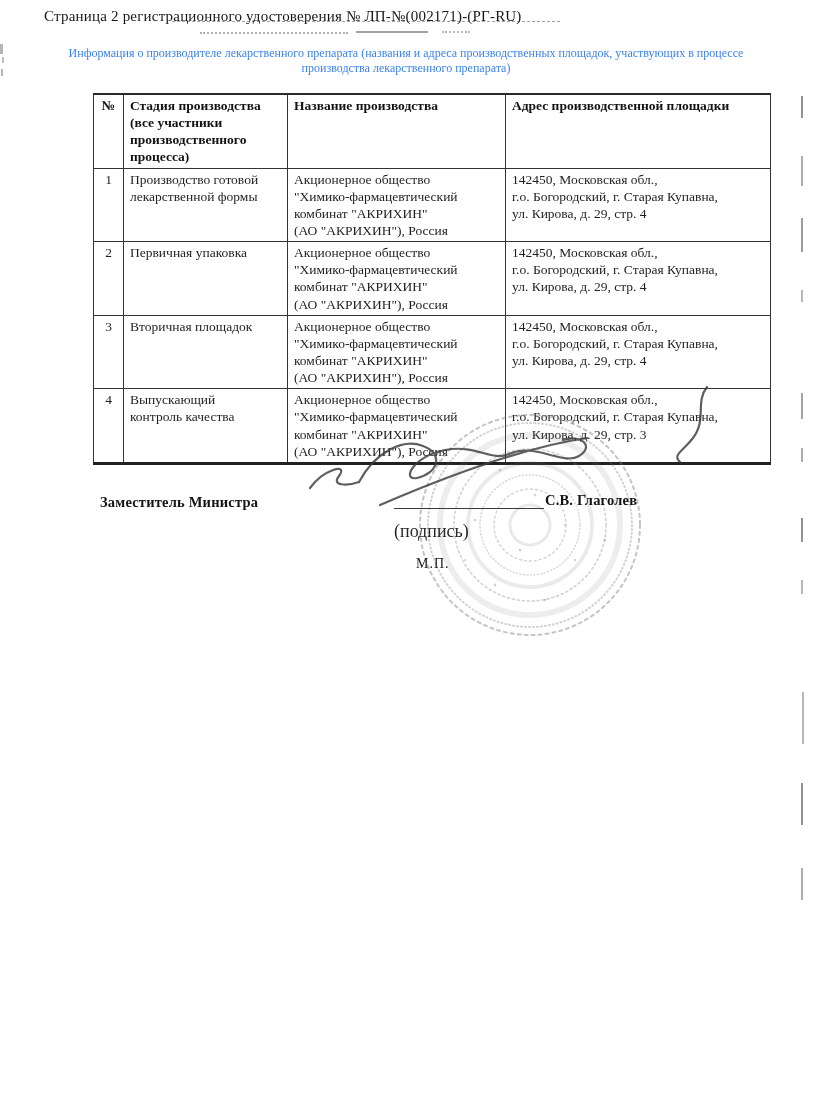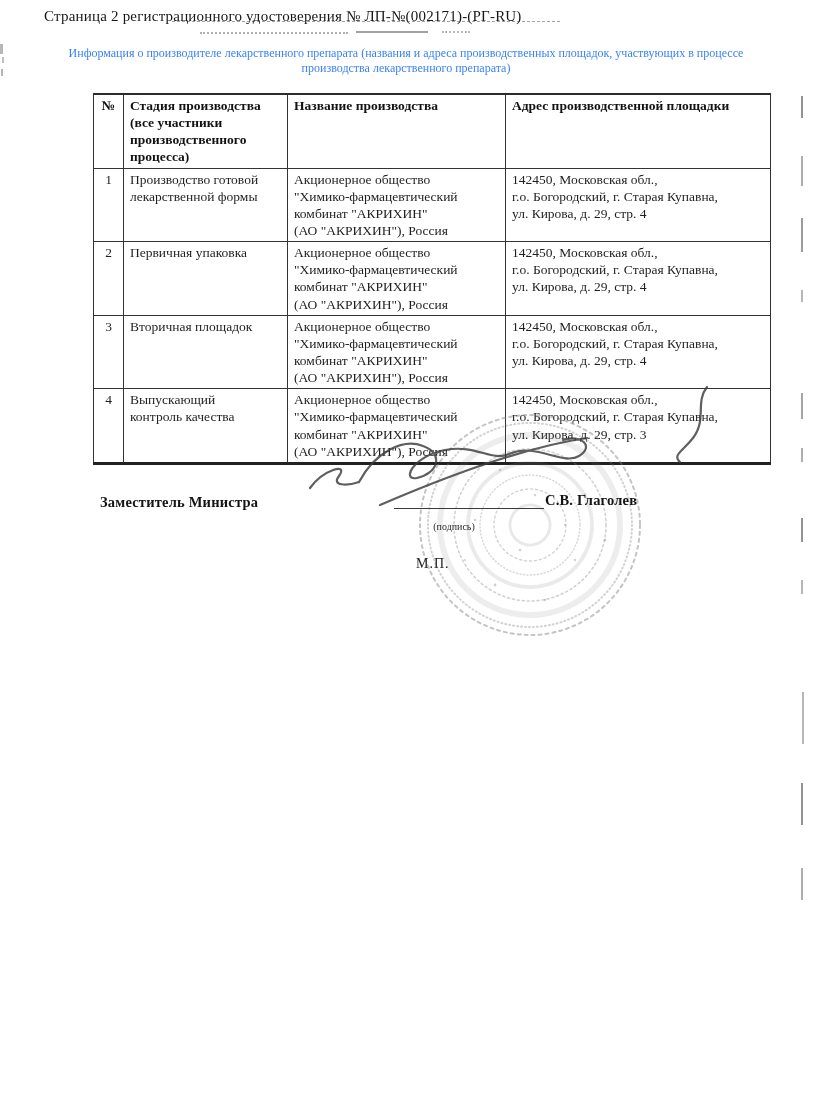--- a/index.html
+++ b/index.html
@@ -63,21 +63,21 @@
   .sig-name{
     position:absolute;top:492px;left:545px;
     font-weight:bold;font-size:14.5px;color:#141414;letter-spacing:.2px;text-align:right;
   }
   .sig-line{
     position:absolute;top:508px;left:394px;width:150px;
     border-top:1.5px solid #3a3a3a;
   }
   .sig-caption{
     position:absolute;top:521px;left:394px;width:120px;
-    text-align:center;font-size:10px;color:#2a2a2a;
+    font-size:18px;color:#2a2a2a;
   }
   .sig-mp{
     position:absolute;top:556px;left:416px;
     font-size:14px;color:#222;letter-spacing:1px;
   }
   .stamp-svg{position:absolute;top:400px;left:405px;}
   .scribble-svg{position:absolute;top:380px;left:295px;}
   
   .edge-mark{position:absolute;background:#4a4a4a;}
 </style>

